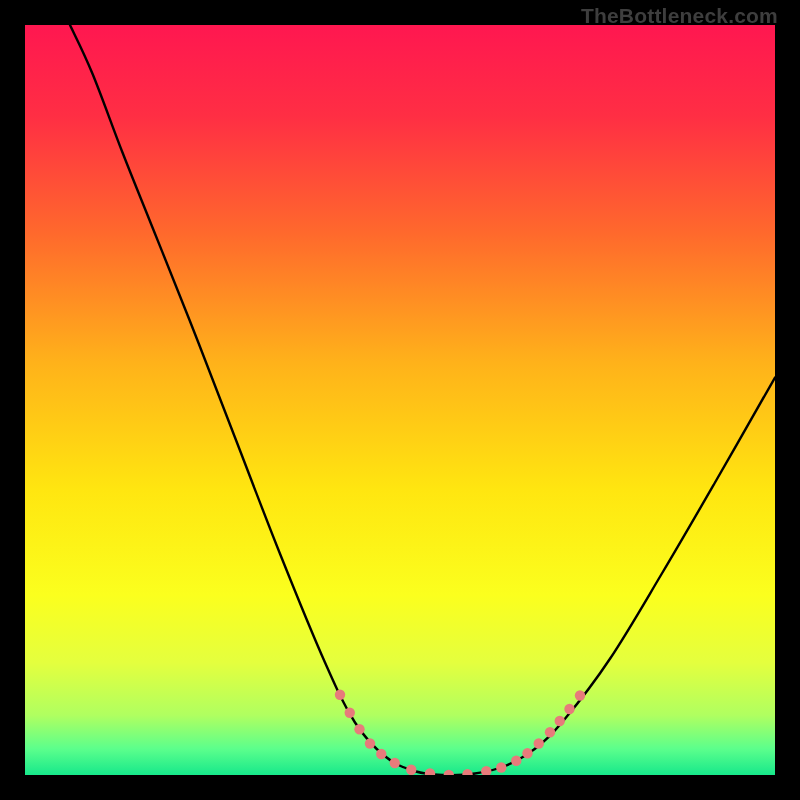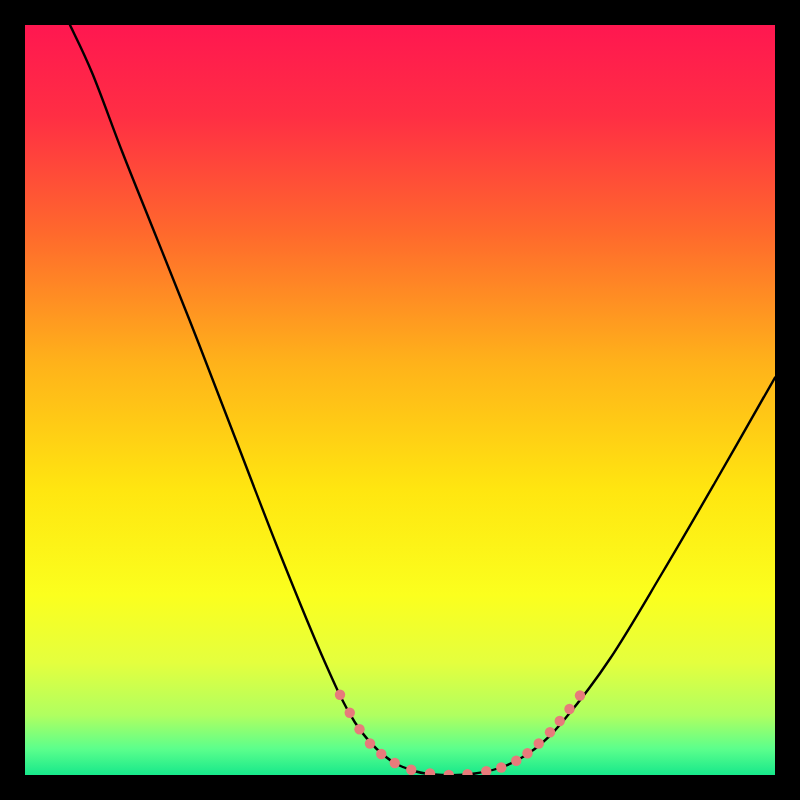--- a/index.html
+++ b/index.html
@@ -93,13 +93,14 @@
           <circle cx="513.75" cy="718.50" r="5.2" fill="#e77b7b"></circle>
           <circle cx="525.00" cy="707.25" r="5.2" fill="#e77b7b"></circle>
           <circle cx="534.75" cy="696.00" r="5.2" fill="#e77b7b"></circle>
           <circle cx="544.50" cy="684.00" r="5.2" fill="#e77b7b"></circle>
           <circle cx="555.00" cy="670.50" r="5.2" fill="#e77b7b"></circle>
         </g>
     </svg>
 
   </div>
 
+  <div class="watermark">TheBottleneck.com</div>
 </div>
 
 </body></html>

